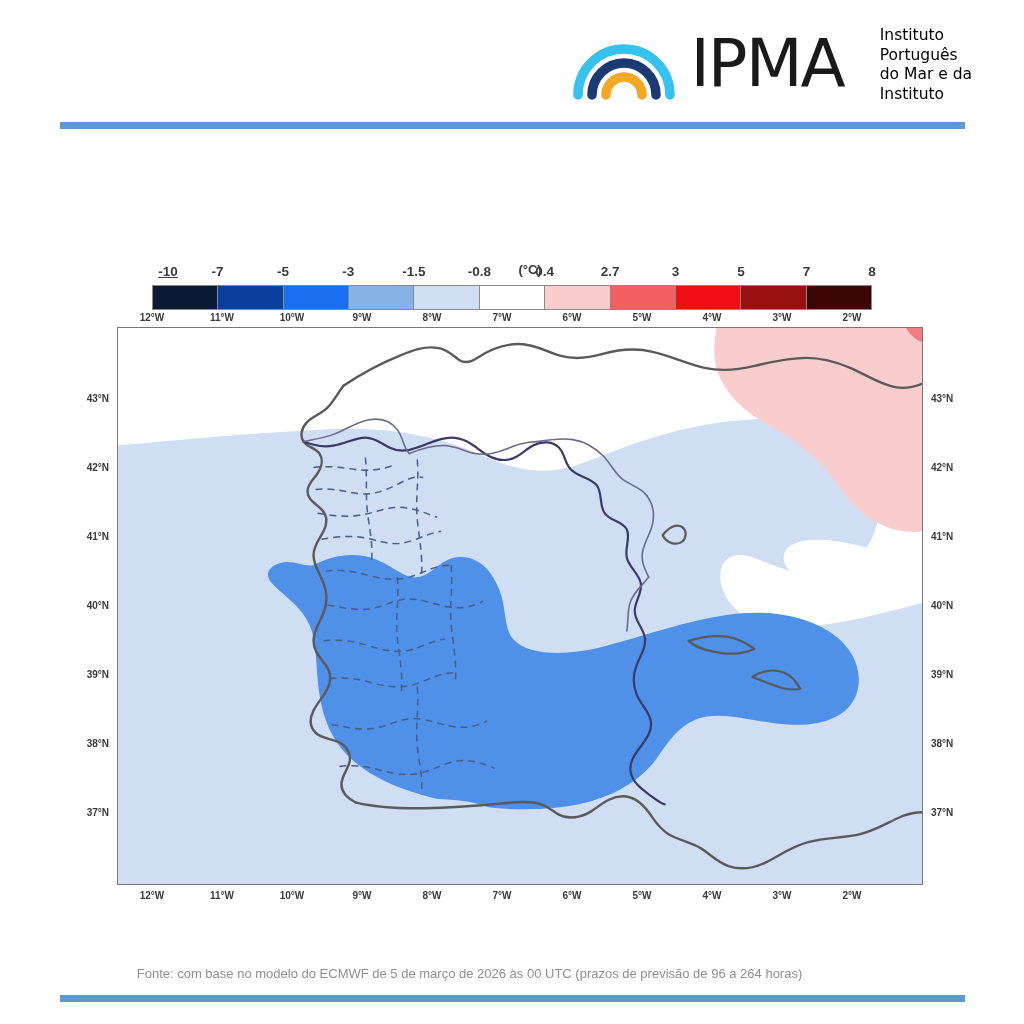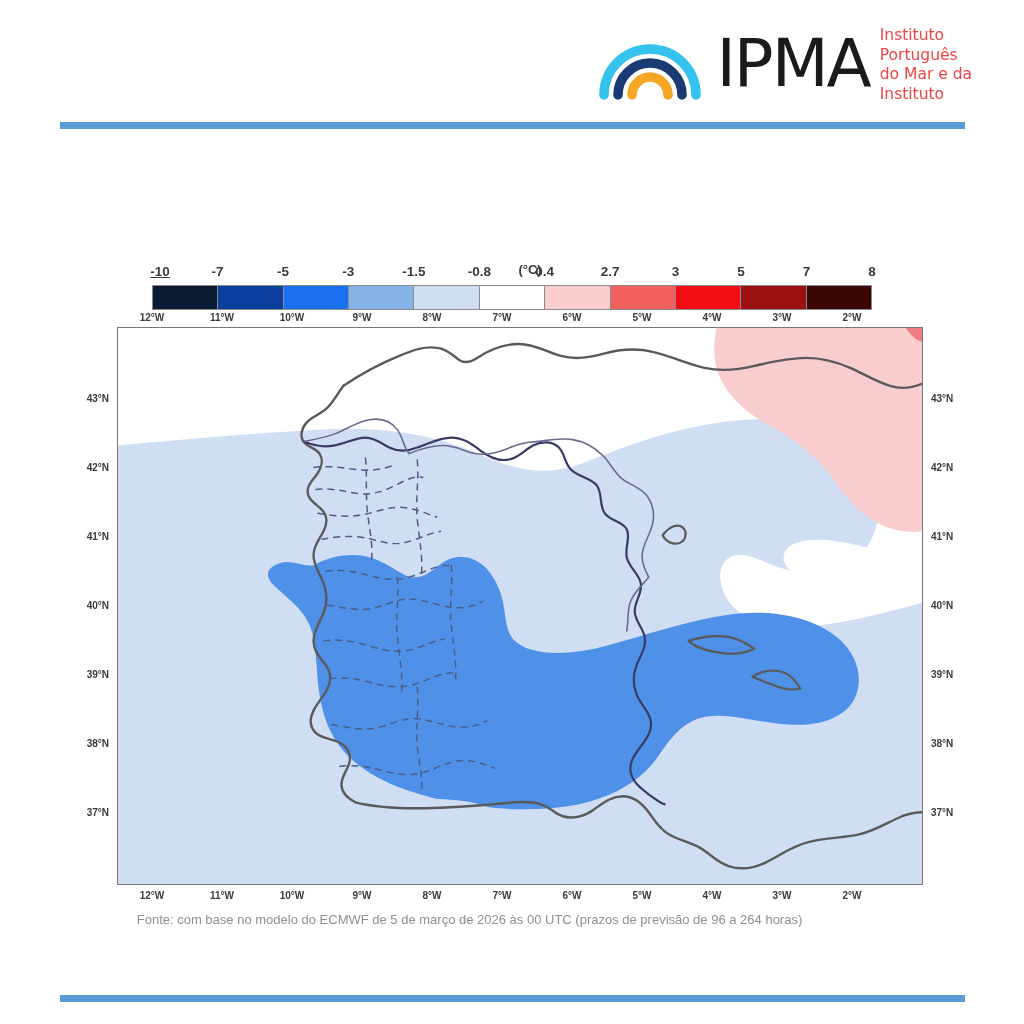--- a/index.html
+++ b/index.html
@@ -19,23 +19,24 @@
     position:absolute;right:52px;top:24px;
     display:flex;align-items:center;gap:10px;
   }
   #logo-mark{width:108px;height:74px;display:block;}
   #logo-word{
     font-size:66px;font-weight:400;letter-spacing:-2px;
     color:#1a1a1a;line-height:0.95;
     font-family:"DejaVu Sans",sans-serif;
   }
   #logo-tagline{
-    font-size:15.5px;line-height:1.26;color:#ef4444;
+    font-size:15.5px;line-height:1.26;color:#000000;
     font-family:"DejaVu Sans",sans-serif;
     padding-top:2px;
+    margin-left:26px;
   }
 
   .rule{
     position:absolute;left:60px;width:905px;height:7px;
     background:#5b9bd5;
   }
   #rule-top{top:122px;}
   #rule-bottom{top:995px;}
 
   
@@ -87,21 +88,21 @@
     position:absolute;font-size:10px;color:#3a3a3a;font-weight:bold;
     font-family:"Liberation Sans",sans-serif;white-space:nowrap;
   }
   .lon-top{transform:translateX(-50%);}
   .lon-bot{transform:translateX(-50%);}
   .lat-l{transform:translateY(-50%);text-align:right;}
   .lat-r{transform:translateY(-50%);}
 
   
   #footer{
-    position:absolute;left:0;top:912px;width:939px;text-align:center;
+    position:absolute;left:0;top:966px;width:939px;text-align:center;
     font-size:13px;color:#8f8f8f;
     font-family:"Liberation Sans",sans-serif;
   }
 </style>
 </head>
 <body>
 
 <div id="header">
   <div id="logo-block">
     <svg id="logo-mark" viewBox="0 0 108 74">
@@ -123,21 +124,21 @@
 <div class="rule" id="rule-bottom"></div>
 
 <div id="title">
 </div>
 
 <div id="colorbar-wrap">
   <div id="cb-unit">
     <span style="left: 378px;">(°C)</span>
   </div>
   <div id="cb-ticks">
-      <span style="left: 8px; text-decoration: underline;">-10</span>
+      <span style="left: 16px; text-decoration: underline;">-10</span>
       <span style="left: 65.4545px;">-7</span>
       <span style="left: 130.909px;">-5</span>
       <span style="left: 196.364px;">-3</span>
       <span style="left: 261.818px;">-1.5</span>
       <span style="left: 327.273px;">-0.8</span>
       <span style="left: 392.727px;">0.4</span>
       <span style="left: 458.182px;">2.7</span>
       <span style="left: 523.636px;">3</span>
       <span style="left: 589.091px;">5</span>
       <span style="left: 654.545px;">7</span>

